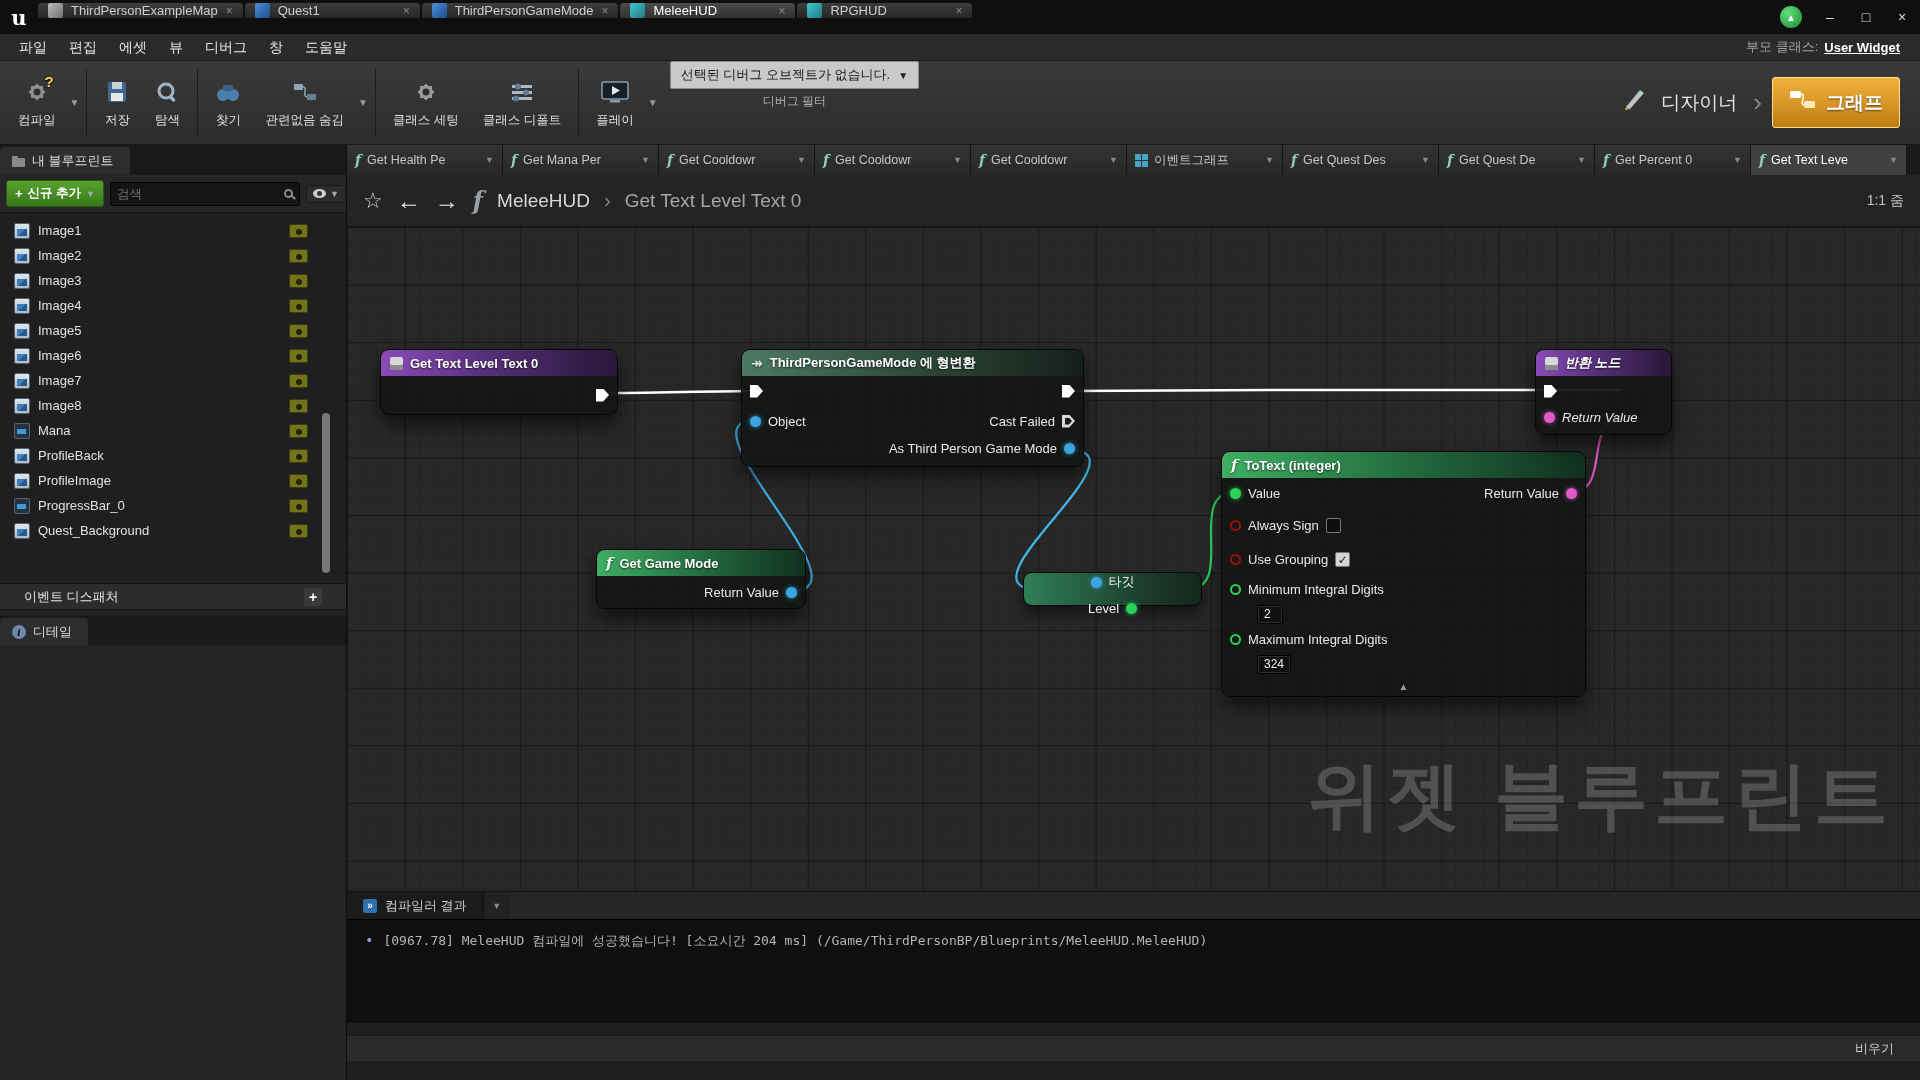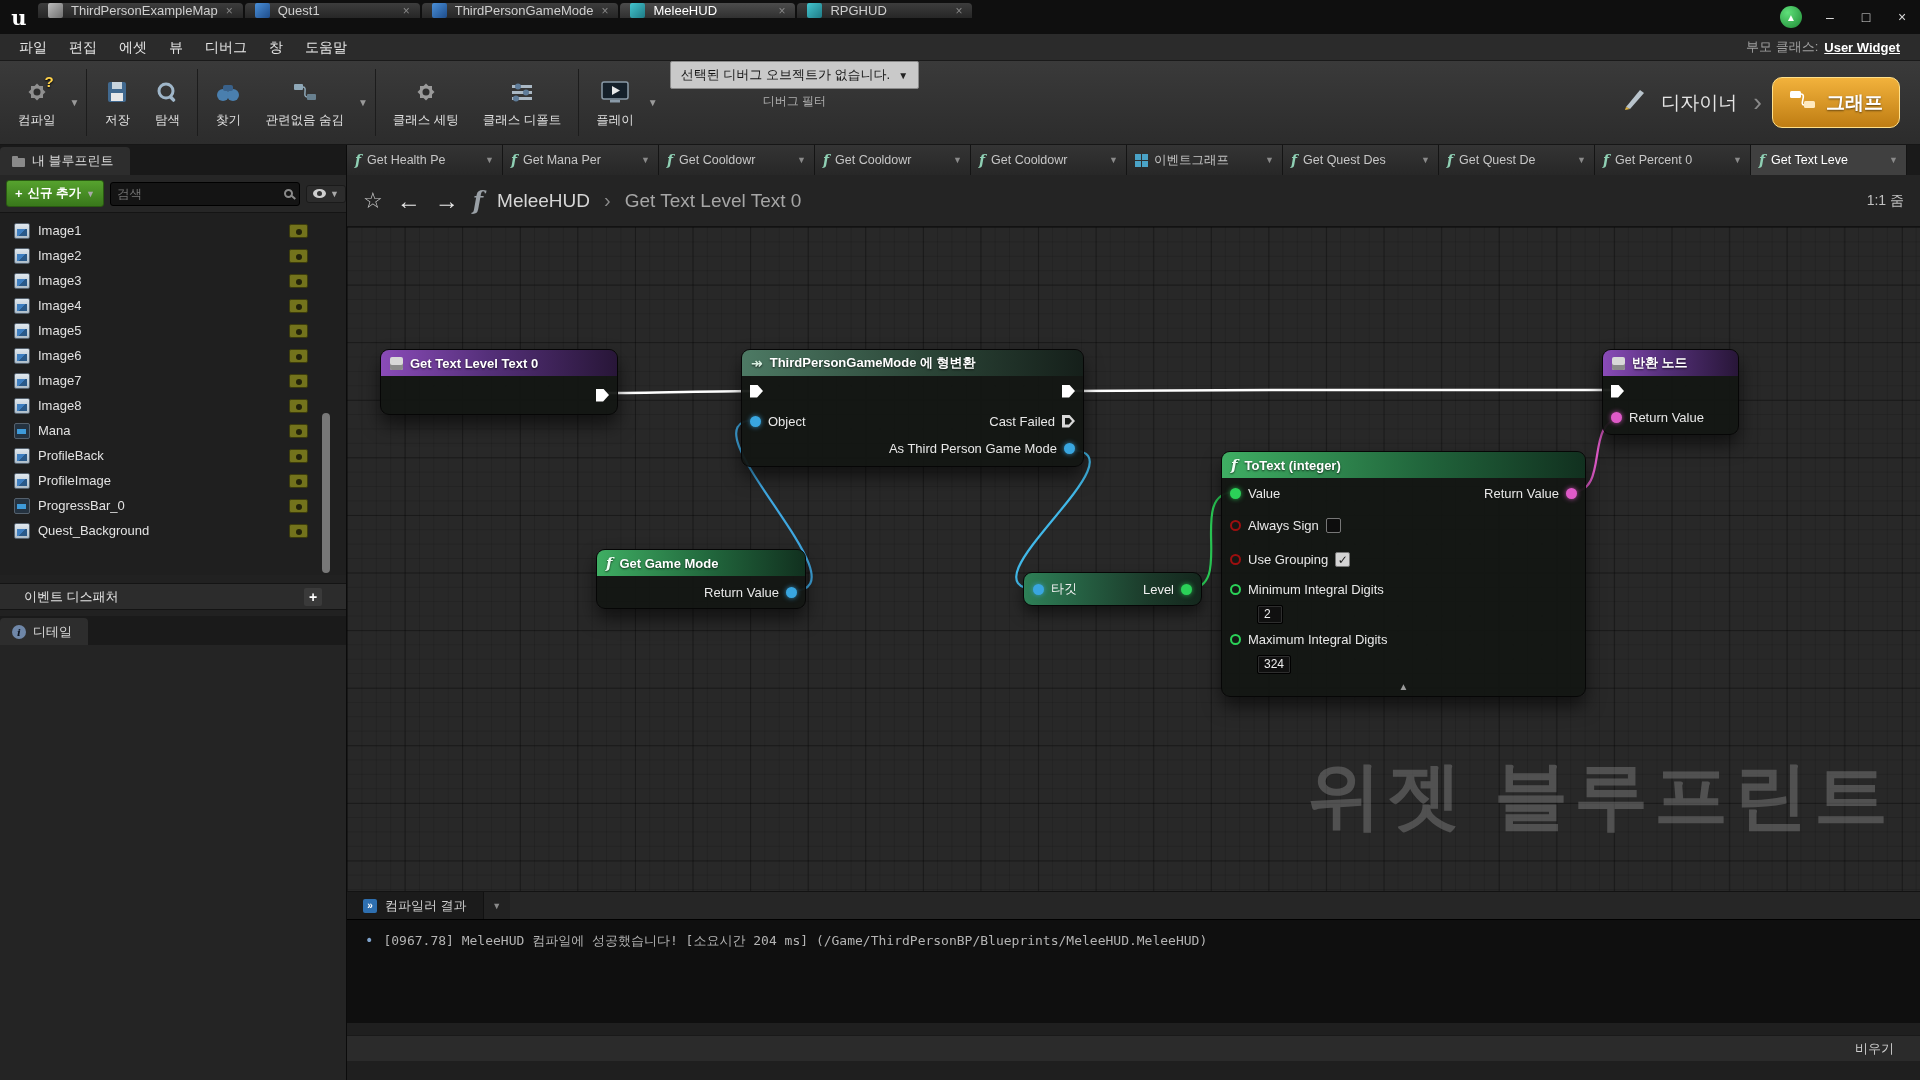--- a/index.html
+++ b/index.html
@@ -36,21 +36,21 @@
   .tcaret{display:flex;align-items:center;color:#9a9a9a;font-size:10px;padding:0 2px;}
   .tsep{width:1px;background:#1c1c1c;margin:8px 5px;}
   .q-overlay{position:absolute;right:-4px;top:-4px;color:#ffd24a;font-weight:bold;font-size:15px;text-shadow:0 1px 2px #000;}
   .debug-cluster{display:flex;flex-direction:column;align-items:center;gap:4px;margin-left:10px;}
   .debug-box{display:flex;align-items:center;gap:8px;background:#c9c9c9;color:#141414;font-size:13px;padding:4px 10px;border-radius:2px;border:1px solid #8a8a8a;}
   .debug-box .caret{color:#222;font-size:10px;}
   .debug-filter{font-size:12px;color:#b0b0b0;}
   .tb-right-cluster{margin-left:auto;display:flex;align-items:center;padding-right:14px;gap:10px;}
   .designer-btn{display:flex;align-items:center;gap:9px;font-size:19px;color:#e4e4e4;padding:8px 6px;}
   .mode-chevron{font-size:26px;color:#8a8a8a;}
-  .graph-btn{display:flex;align-items:center;gap:9px;padding:10px 16px;background:linear-gradient(#f2b23c,#bf7d13);border:1px solid #ffe08a;border-radius:10px;color:#fff;font-size:19px;font-weight:bold;text-shadow:0 1px 2px rgba(0,0,0,.55);}
+  .graph-btn{display:flex;align-items:center;gap:9px;padding:10px 16px;background:linear-gradient(#f2b23c,#bf7d13);border:1px solid #ffe08a;border-radius:3px;color:#fff;font-size:19px;font-weight:bold;text-shadow:0 1px 2px rgba(0,0,0,.55);}
 
   
   .sidebar{position:absolute;top:145px;bottom:0;left:0;width:347px;background:#212121;border-right:1px solid #0b0b0b;}
   .panel-tabrow{height:30px;background:#191919;display:flex;align-items:flex-end;}
   .panel-tab{background:#2d2d2d;color:#ddd;font-size:13px;padding:5px 16px 5px 12px;border-radius:4px 4px 0 0;display:flex;align-items:center;gap:7px;}
   .addrow{height:38px;background:#262626;display:flex;align-items:center;gap:6px;padding:0 6px;border-bottom:1px solid #141414;}
   .addnew-btn{display:flex;align-items:center;gap:5px;background:linear-gradient(#56a22e,#39781b);border:1px solid #2a5a12;border-radius:3px;color:#fff;font-size:12.5px;font-weight:bold;padding:4px 8px;white-space:nowrap;}
   .addnew-btn .plus{font-size:13px;font-weight:bold;}
   .searchbox{flex:1;height:24px;background:#141414;border:1px solid #000;border-radius:3px;display:flex;align-items:center;padding:0 6px;gap:6px;}
   .searchbox input{flex:1;background:transparent;border:none;outline:none;color:#ddd;font-size:12.5px;font-family:inherit;}
@@ -129,21 +129,21 @@
   .exec{width:13px;height:13px;background:#fff;clip-path:polygon(0 0,55% 0,100% 50%,55% 100%,0 100%);flex:none;}
   .exec.hollow{position:relative;background:#d8d8d8;}
   .exec.hollow::after{content:"";position:absolute;inset:3px;background:#151815;clip-path:polygon(0 0,55% 0,100% 50%,55% 100%,0 100%);}
   .cb{width:15px;height:15px;border:1px solid #777;background:#0d0d0d;border-radius:2px;flex:none;}
   .cb.checked{background:#d4d4d4;position:relative;}
   .cb.checked::after{content:"✓";position:absolute;inset:0;color:#1a1a1a;font-size:12px;line-height:15px;text-align:center;font-weight:bold;}
   .lblrow{height:26px;}
   .inprow{height:24px;padding-left:35px;}
   .numbox{min-width:26px;height:19px;background:#101010;border:1px solid #000;box-shadow:inset 0 0 0 1px #2e2e2e;border-radius:2px;color:#eee;font-size:12px;display:inline-flex;align-items:center;padding:0 6px;}
   .ncollapse{height:20px;display:flex;align-items:center;justify-content:center;color:#9a9a9a;font-size:10px;}
-  .varnode{position:absolute;height:34px;display:flex;align-items:center;justify-content:space-between;gap:10px;padding:0 9px;background:linear-gradient(90deg,#2e8057 0%,#1b3a2a 70%,#14271d 100%);border:1px solid #060606;border-radius:9px;box-shadow:0 8px 14px rgba(0,0,0,.5);font-size:13px;color:#f0f0f0;}
+  .varnode{position:absolute;height:34px;display:flex;align-items:center;justify-content:space-between;gap:10px;padding:0 9px;background:linear-gradient(90deg,#2e8057 0%,#1b3a2a 70%,#14271d 100%);border:1px solid #060606;border-radius:9px;box-shadow:0 8px 14px rgba(0,0,0,.5);font-size:13px;color:#f0f0f0;flex-direction:column;}
 
   
   .compiler-tabrow{position:absolute;top:746px;left:0;right:0;height:28px;background:#262626;display:flex;align-items:stretch;border-top:1px solid #131313;}
   .comp-tab{display:flex;align-items:center;gap:8px;background:#1b1b1b;padding:0 16px;font-size:13px;color:#d0d0d0;border-right:1px solid #111;}
   .comp-ico{width:14px;height:14px;background:#2e6fb0;border-radius:2px;color:#fff;font-size:10px;display:flex;align-items:center;justify-content:center;font-weight:bold;}
   .comp-stub{width:26px;display:flex;align-items:center;justify-content:center;color:#8a8a8a;font-size:9px;background:#222;}
   .comp-log{position:absolute;top:774px;left:0;right:0;height:104px;background:#0f0f0f;border-top:1px solid #000;padding:12px 18px;}
   .log-line{display:flex;align-items:flex-start;gap:10px;font-family:"DejaVu Sans Mono","Liberation Mono",monospace;font-size:13px;color:#b4b4b4;}
   .log-bullet{color:#7fa3cc;font-size:14px;line-height:1.2;}
   .status-row{position:absolute;top:890px;left:0;right:0;height:26px;background:#2b2b2b;display:flex;align-items:center;justify-content:flex-end;padding-right:26px;font-size:13px;color:#cfcfcf;border-top:1px solid #191919;}
@@ -607,21 +607,21 @@
         <div class="prow lblrow">
           <span class="pin hollow hint"></span>
           <span>Maximum Integral Digits</span>
         </div>
         <div class="prow inprow">
           <span class="numbox">324</span>
         </div>
         <div class="ncollapse">▲</div>
       </div>
 
-      <div class="node" style="left:1255px;top:122px;width:137px;">
+      <div class="node" style="left:1188px;top:122px;width:137px;font-style:italic;">
         <div class="nhead purple">
           <span class="hicon"></span>
           <span>반환 노드</span>
         </div>
         <div class="prow">
           <span class="exec"></span>
         </div>
         <div class="prow" style="height:28px;padding-bottom:6px;">
           <span class="pin txt"></span>
           <span>Return Value</span>

